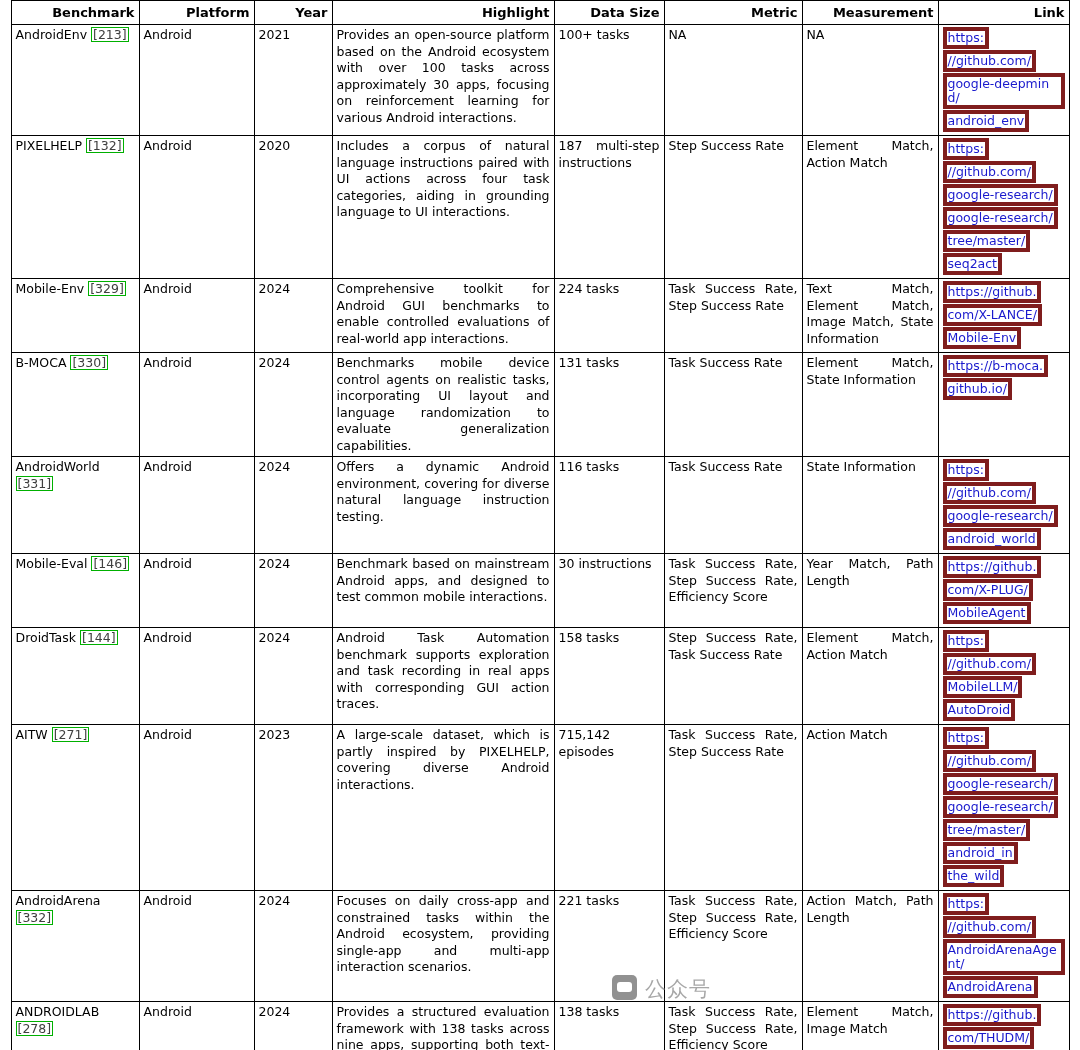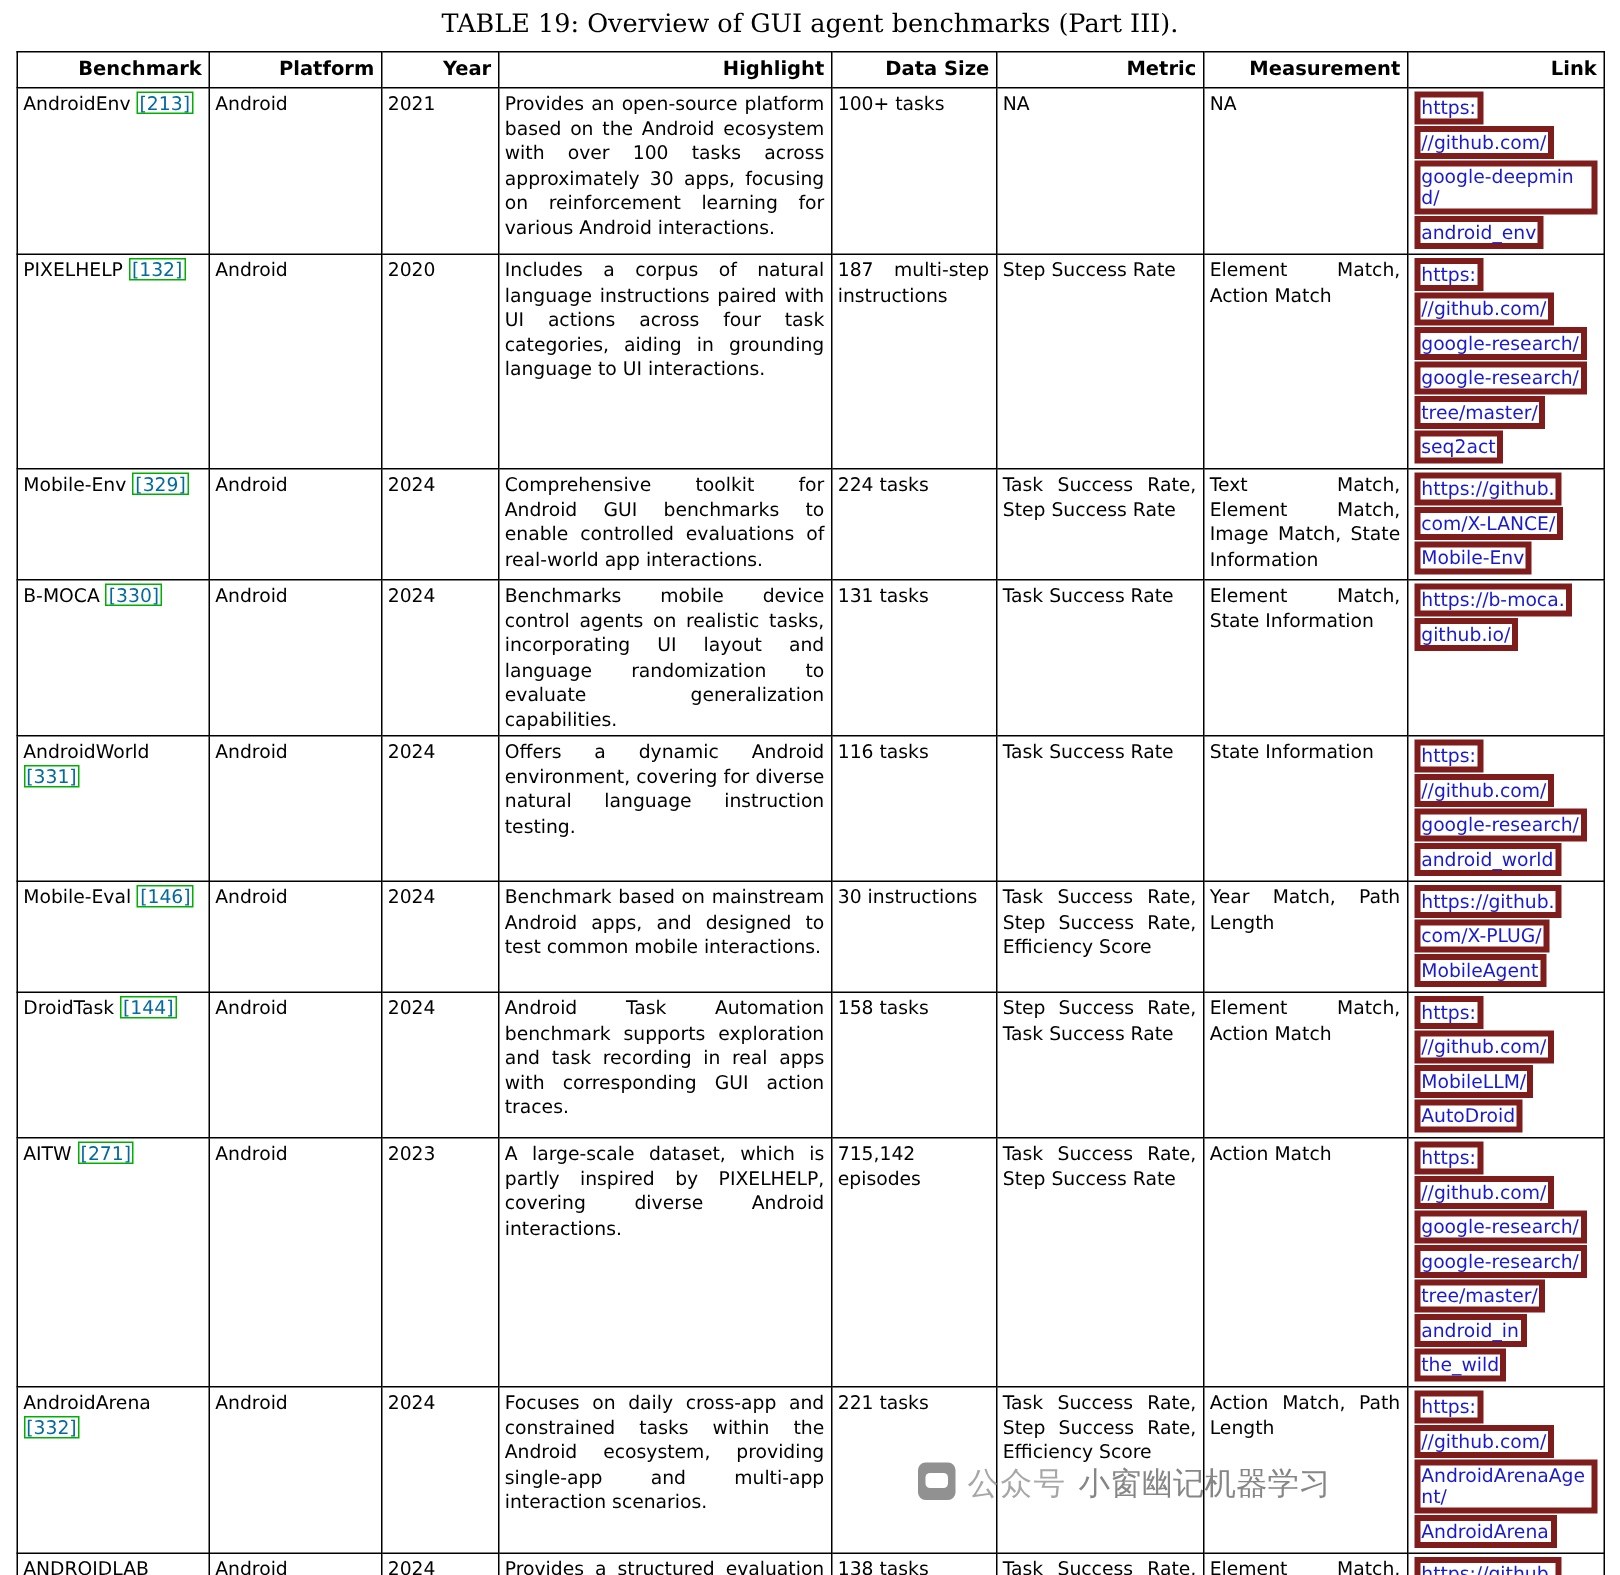--- a/index.html
+++ b/index.html
@@ -53,21 +53,21 @@
   col.c-high  { width: 222px; }
   col.c-size  { width: 110px; }
   col.c-metric{ width: 138px; }
   col.c-meas  { width: 136px; }
   col.c-link  { width: 131px; }
 
   td.justify { text-align: justify; text-justify: inter-word; hyphens: manual; }
   td.just-col { text-align: justify; text-justify: inter-word; }
 
   .ref {
-    color: #0369a1;
+    color: #404040;
     border: 1px solid #00b000;
     padding: 0 1px;
     display: inline-block;
     line-height: 1.05;
   }
   .lnk {
     color: #2b2bdd;
     display: block;
   }
   .lnk span.seg {
@@ -112,21 +112,20 @@
     background: #ffffff;
   }
   .watermark .wm-text1 { letter-spacing: 1px; color: #8a8a8a; }
   .watermark .wm-text2 { color: #5e5e5e; }
 </style>
 </head>
 <body>
 
 <div class="page">
 
-  <div class="caption">TABLE 19: Overview of GUI agent benchmarks (Part III).</div>
 
   <table class="bench">
     <colgroup>
       <col class="c-bench">
         <col class="c-plat">
         <col class="c-year">
         <col class="c-high">
       <col class="c-size">
         <col class="c-metric">
         <col class="c-meas">
@@ -264,16 +263,15 @@
           <td class="box-link-cell">
             <span class="lnk"><span class="seg">https://github.</span><br><span class="seg">com/THUDM/</span><br><span class="seg">Android-Lab</span><br></span>
           </td>
         </tr>
       </tbody>
   </table>
 
   <div class="watermark">
     <span class="wm-logo"></span>
     <span class="wm-text1">公众号</span>
-    <span class="wm-text2">小窗幽记机器学习</span>
   </div>
 
 </div>
 
 </body></html>

